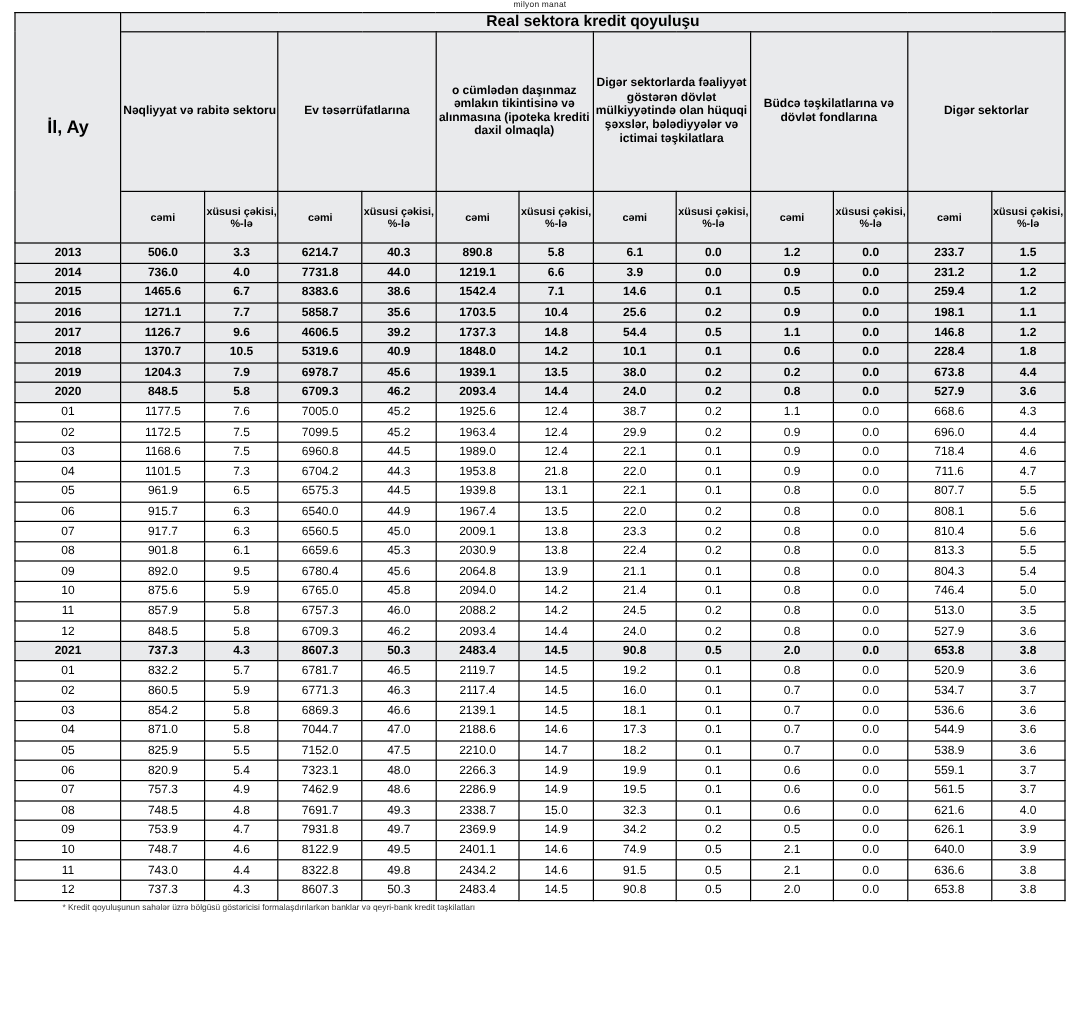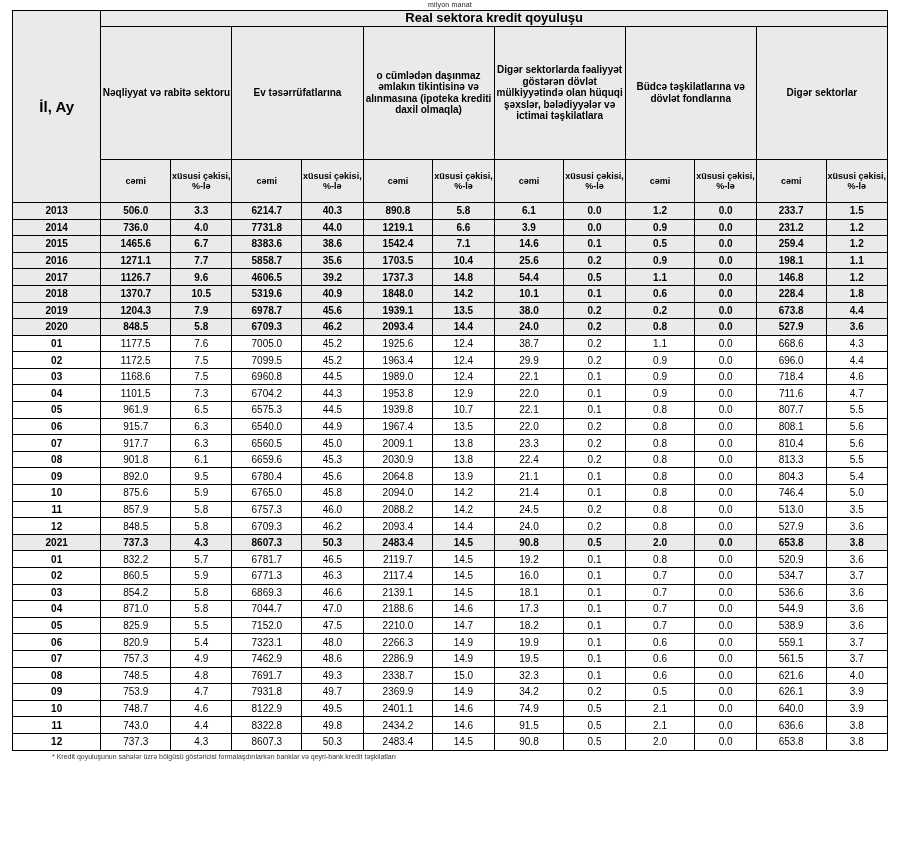--- a/index.html
+++ b/index.html
@@ -75,21 +75,21 @@
     font-weight: bold;
     background: #e9eaec;
   }
   tbody tr.year td.label {
     background: #e9eaec;
   }
   td.label {
     font-weight: normal;
   }
   tbody tr.month td.label {
-    font-weight: bold;
+    font-weight: normal;
   }
   tbody tr.year td.label {
     font-weight: bold;
   }
   .c-label { width: 62px; }
   .c-num   { width: 49px; }
   .c-pct   { width: 43px; }
   .footnote {
     margin-top: 2px;
     font-size: 7px;
@@ -315,36 +315,36 @@
           <td class="cell">718.4</td>
           <td class="cell">4.6</td>
         </tr>
         <tr class="month">
           <td class="cell label">04</td>
           <td class="cell">1101.5</td>
           <td class="cell">7.3</td>
           <td class="cell">6704.2</td>
           <td class="cell">44.3</td>
           <td class="cell">1953.8</td>
-          <td class="cell">12.9</td>
+          <td class="cell">21.8</td>
           <td class="cell">22.0</td>
           <td class="cell">0.1</td>
           <td class="cell">0.9</td>
           <td class="cell">0.0</td>
           <td class="cell">711.6</td>
           <td class="cell">4.7</td>
         </tr>
         <tr class="month">
           <td class="cell label">05</td>
           <td class="cell">961.9</td>
           <td class="cell">6.5</td>
           <td class="cell">6575.3</td>
           <td class="cell">44.5</td>
           <td class="cell">1939.8</td>
-          <td class="cell">10.7</td>
+          <td class="cell">13.1</td>
           <td class="cell">22.1</td>
           <td class="cell">0.1</td>
           <td class="cell">0.8</td>
           <td class="cell">0.0</td>
           <td class="cell">807.7</td>
           <td class="cell">5.5</td>
         </tr>
         <tr class="month">
           <td class="cell label">06</td>
           <td class="cell">915.7</td>

